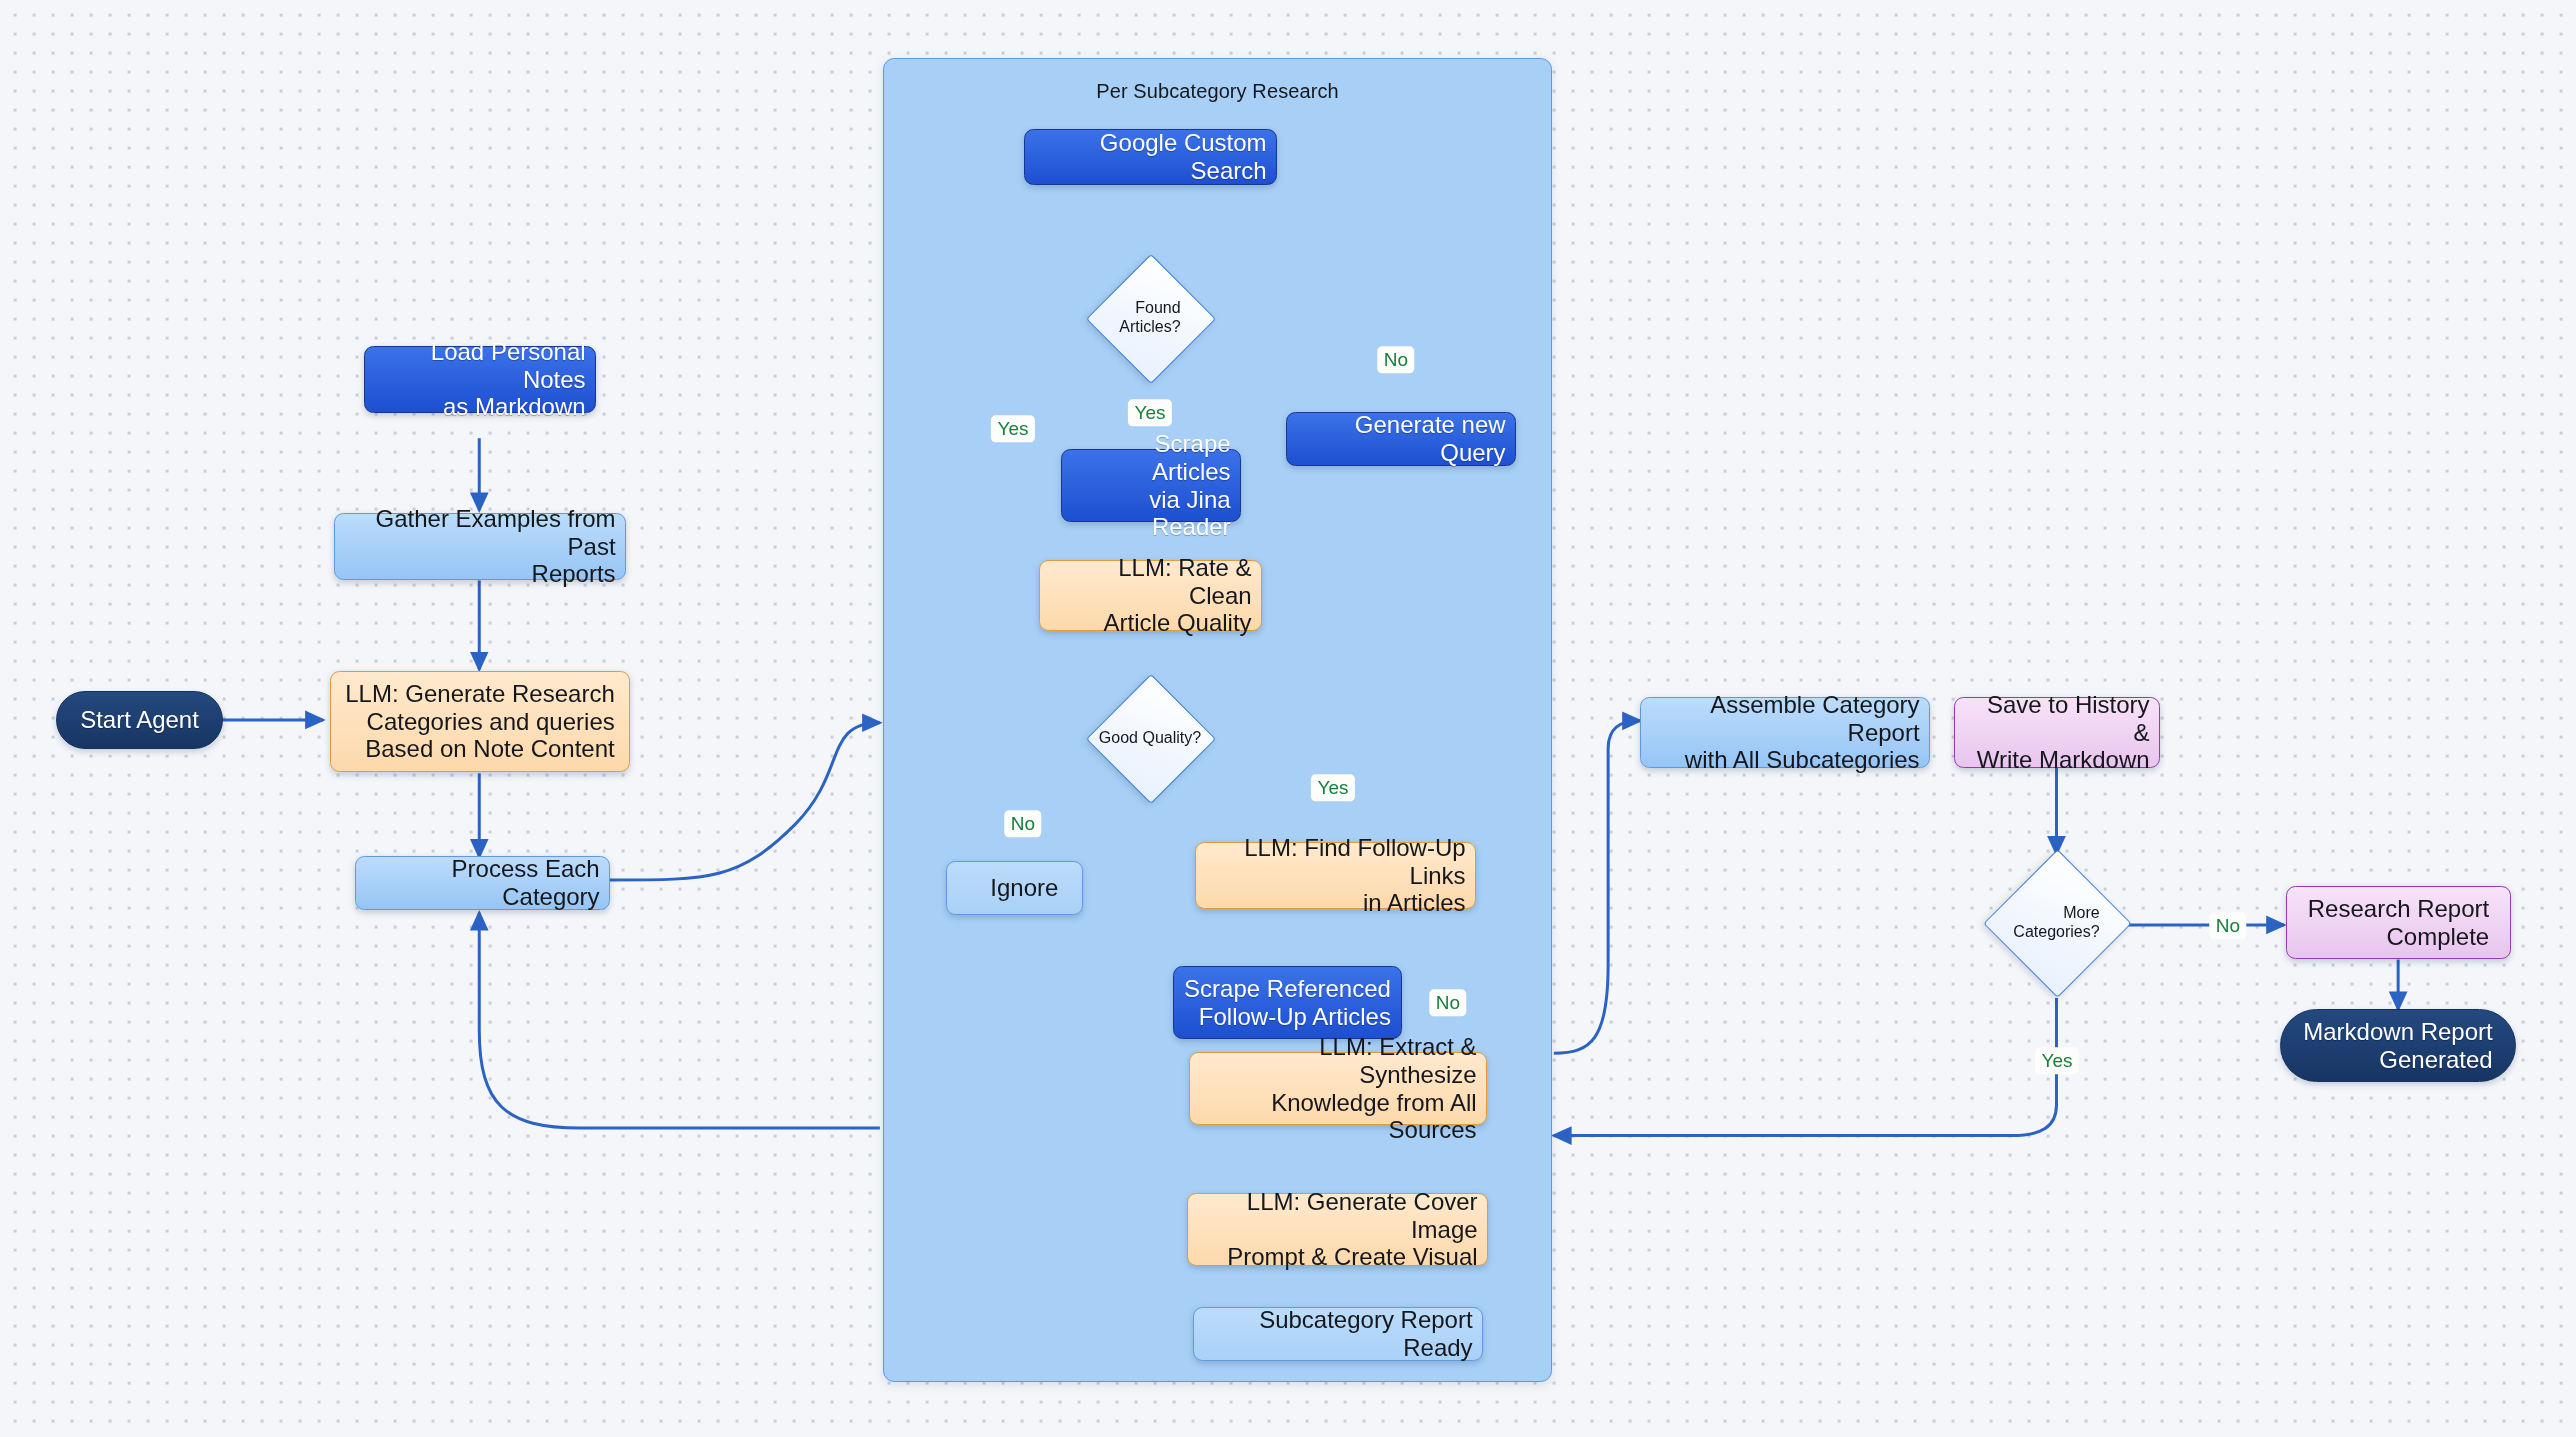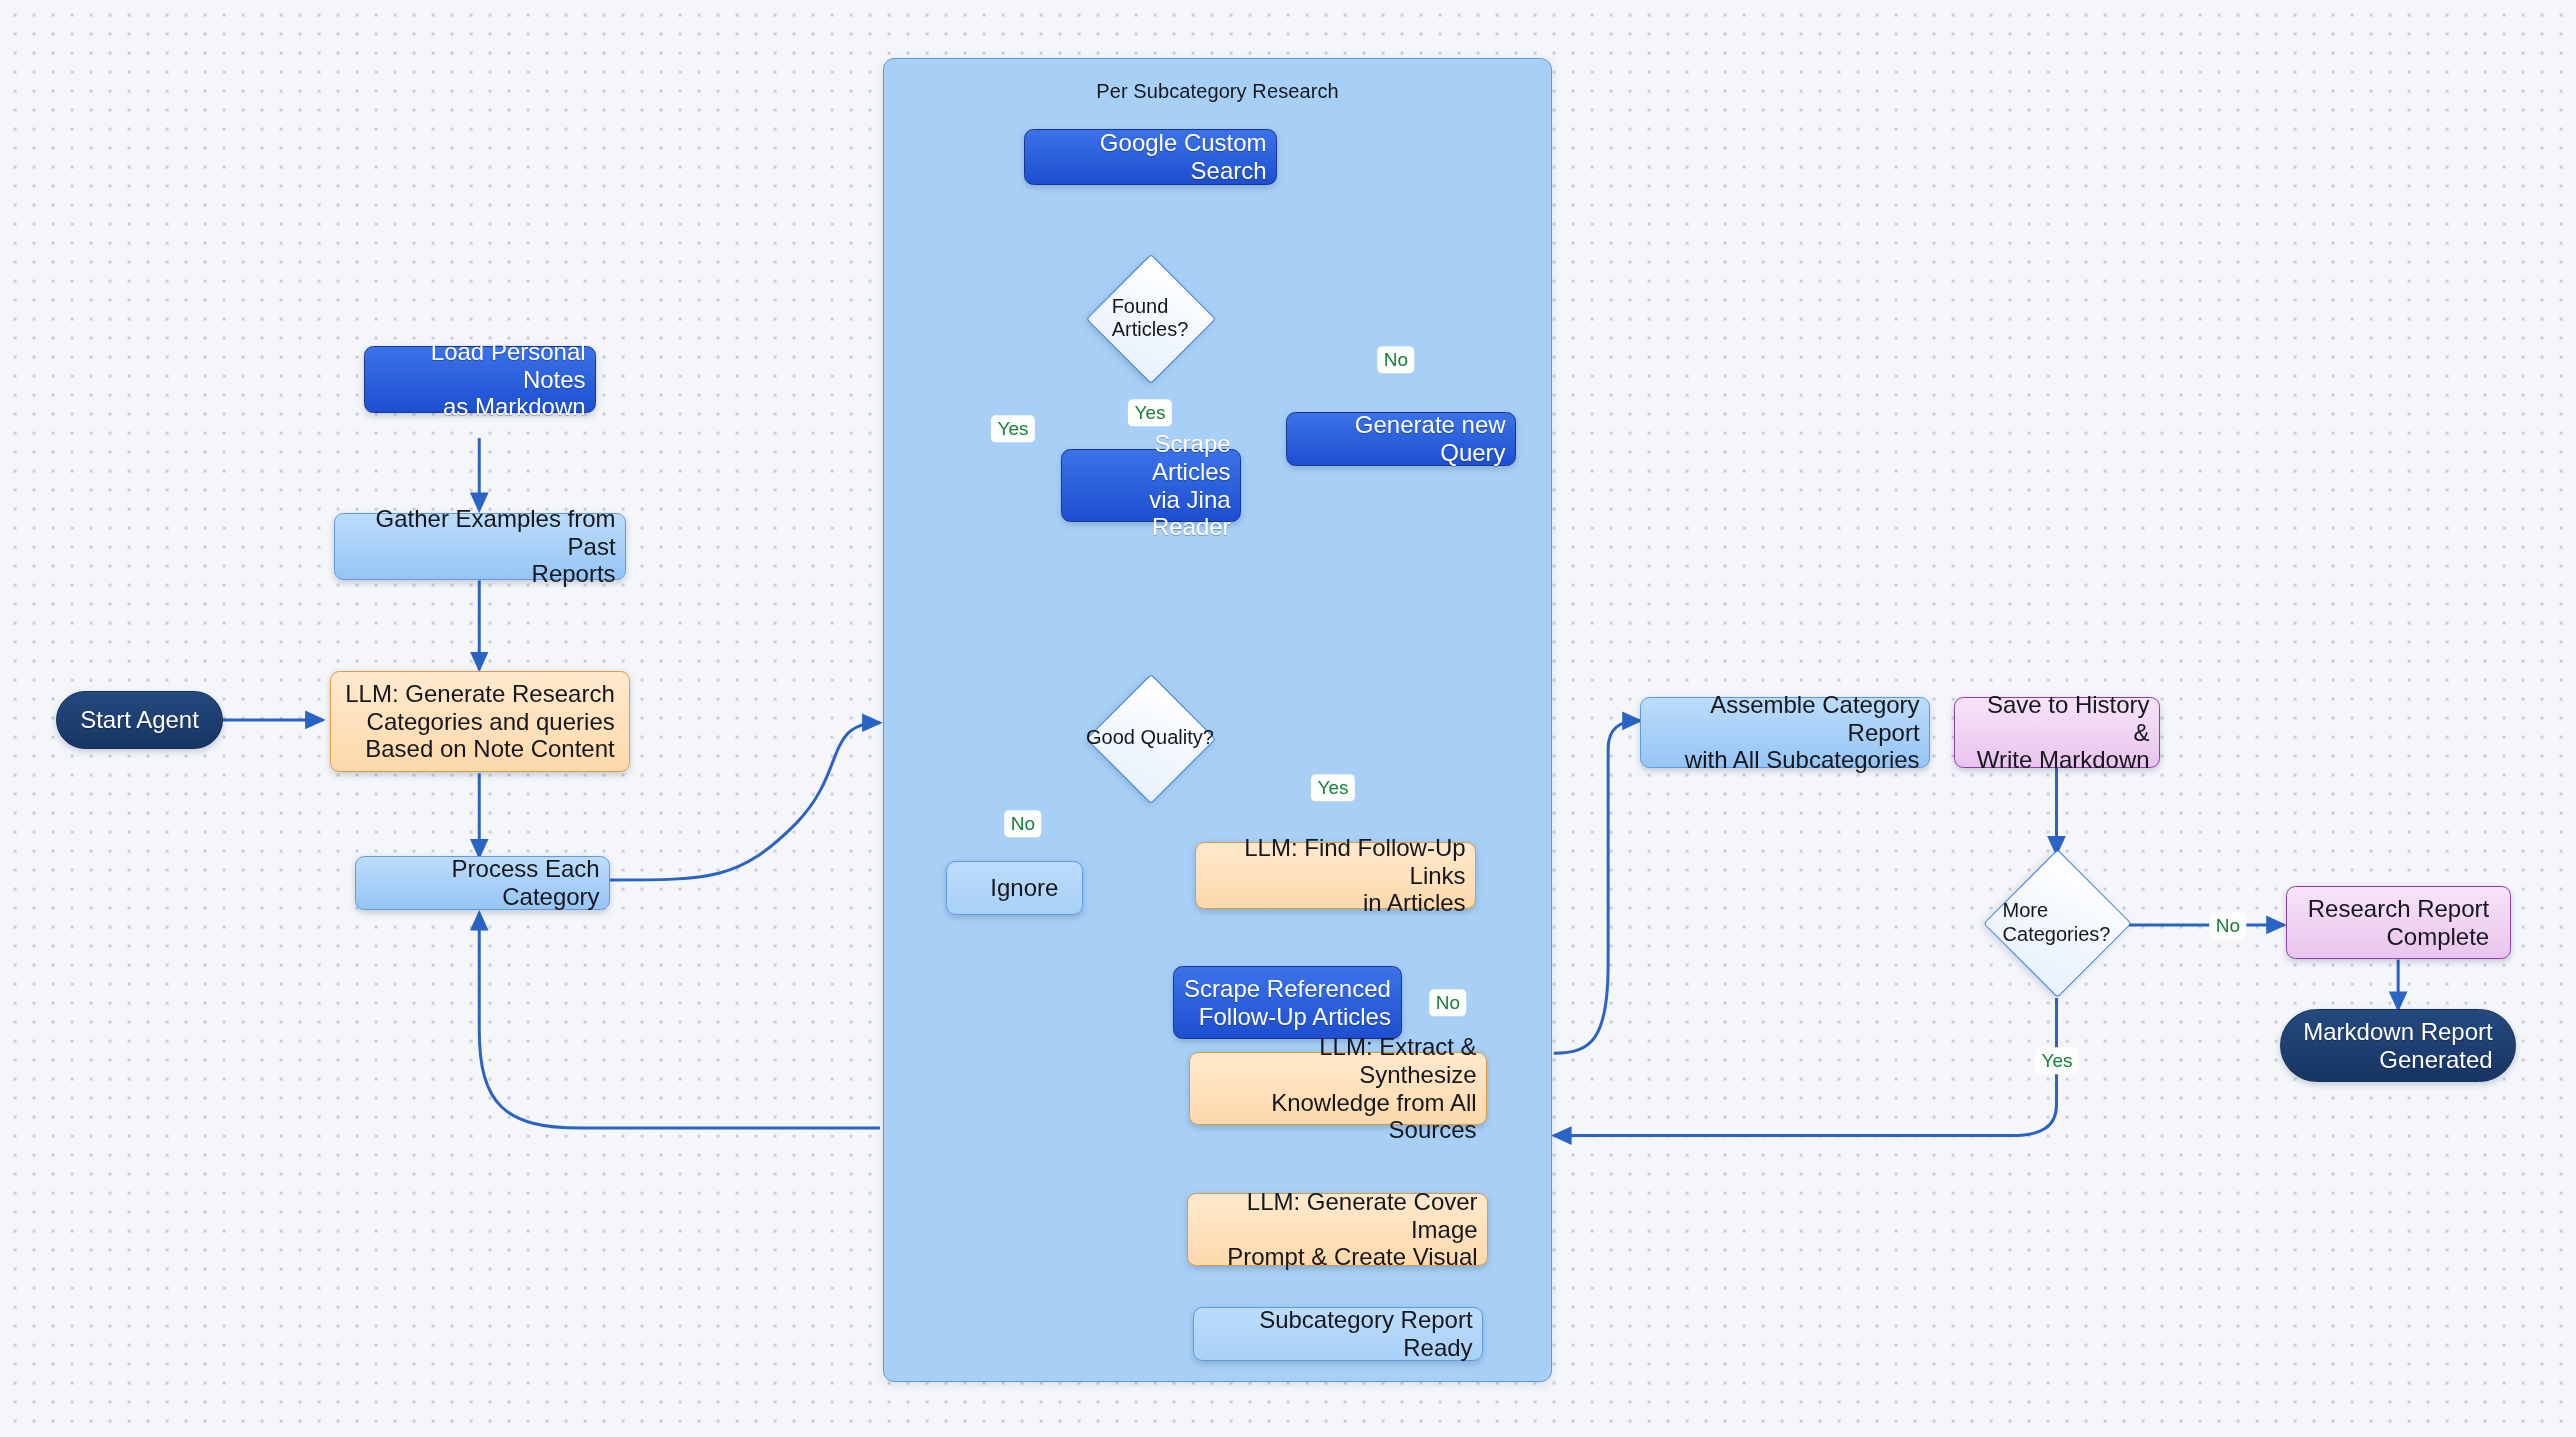--- a/index.html
+++ b/index.html
@@ -92,21 +92,21 @@
     position:absolute;left:0;top:0;width:100%;height:100%;
     background:linear-gradient(160deg,#ffffff 0%,#f2f7fe 55%,#e8f1fd 100%);
     border:1.9px solid #3f7fd4;
     transform:rotate(45deg);
     border-radius:3.7px;
     box-shadow:0 2.8px 7.5px rgba(30,50,90,.18);
   }
   .diamond .dtext{
     position:absolute;left:-26px;right:-26px;top:0;height:100%;
     display:flex;align-items:center;justify-content:center;
-    text-align:left;font-size:20px;line-height:1.16;
+    text-align:right;font-size:16px;line-height:1.16;
     color:#15171c;white-space:pre-line;z-index:2;
   }
 
   
   .elabel{
     position:absolute;
     background:#fdfdfb;
     color:#15803d;
     font-size:19px;
     line-height:1;
@@ -206,20 +206,22 @@
     <div class="dshape"></div>
     <div class="dtext">Found
 Articles?</div>
   </div>
 
   <div class="node n-blue" style="left:1286px;top:412px;width:230px;height:54px;">Generate new Query</div>
 
   <div class="node n-blue" style="left:1061px;top:449px;width:180px;height:73px;">Scrape Articles
 via Jina Reader</div>
 
+  <div class="node n-orange" style="left:1039px;top:560px;width:223px;height:71px;">LLM: Rate &amp; Clean
+Article Quality</div>
 
   <div class="diamond" style="left:1105px;top:693px;width:90px;height:90px;">
     <div class="dshape"></div>
     <div class="dtext">Good Quality?</div>
   </div>
 
   <div class="node n-ghost" style="left:946px;top:861px;width:137px;height:54px;">Ignore</div>
 
   <div class="node n-orange" style="left:1195px;top:842px;width:281px;height:67px;">LLM: Find Follow-Up Links
 in Articles</div>

